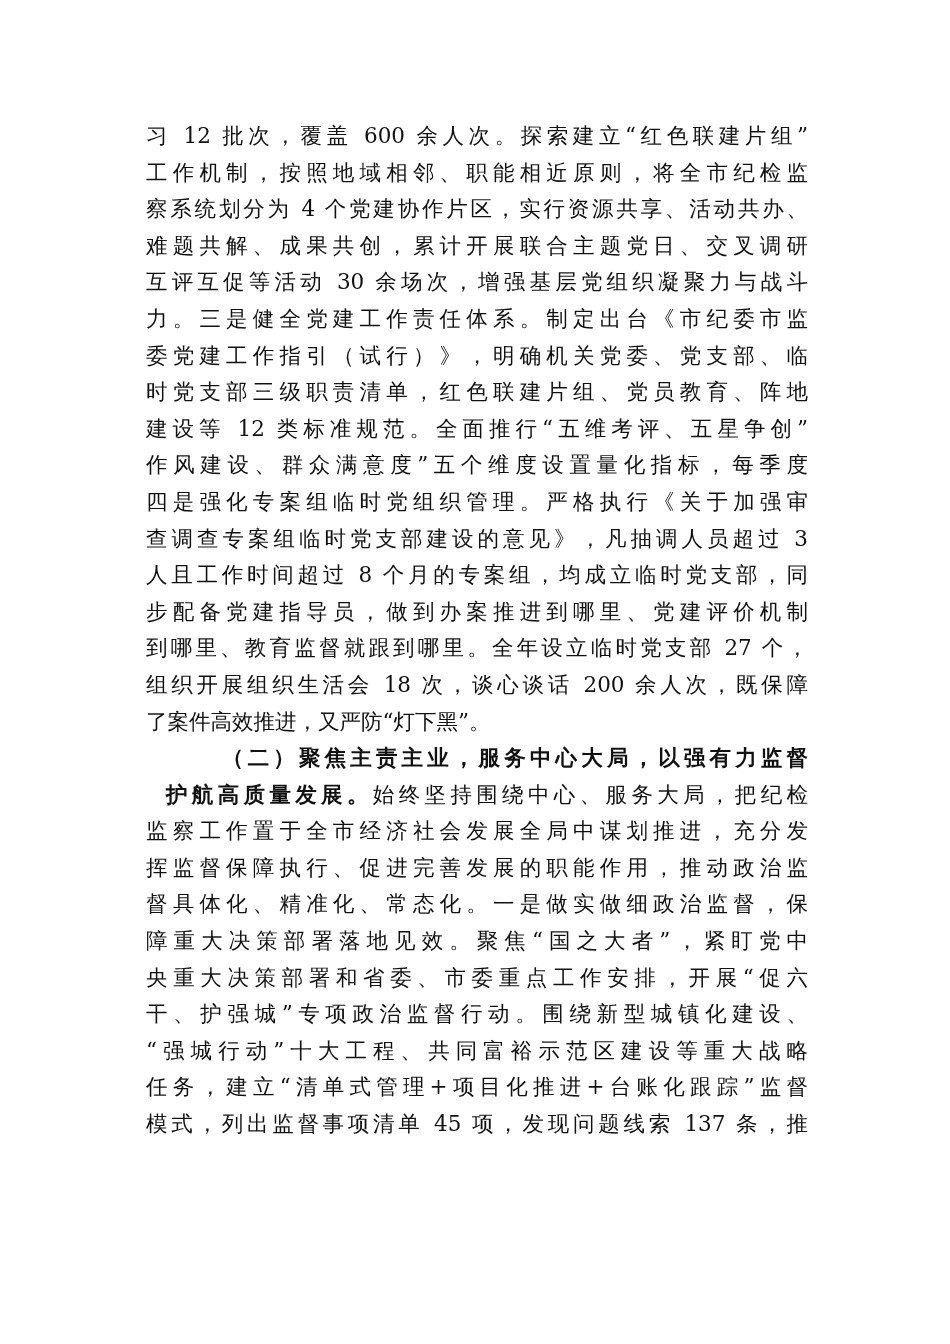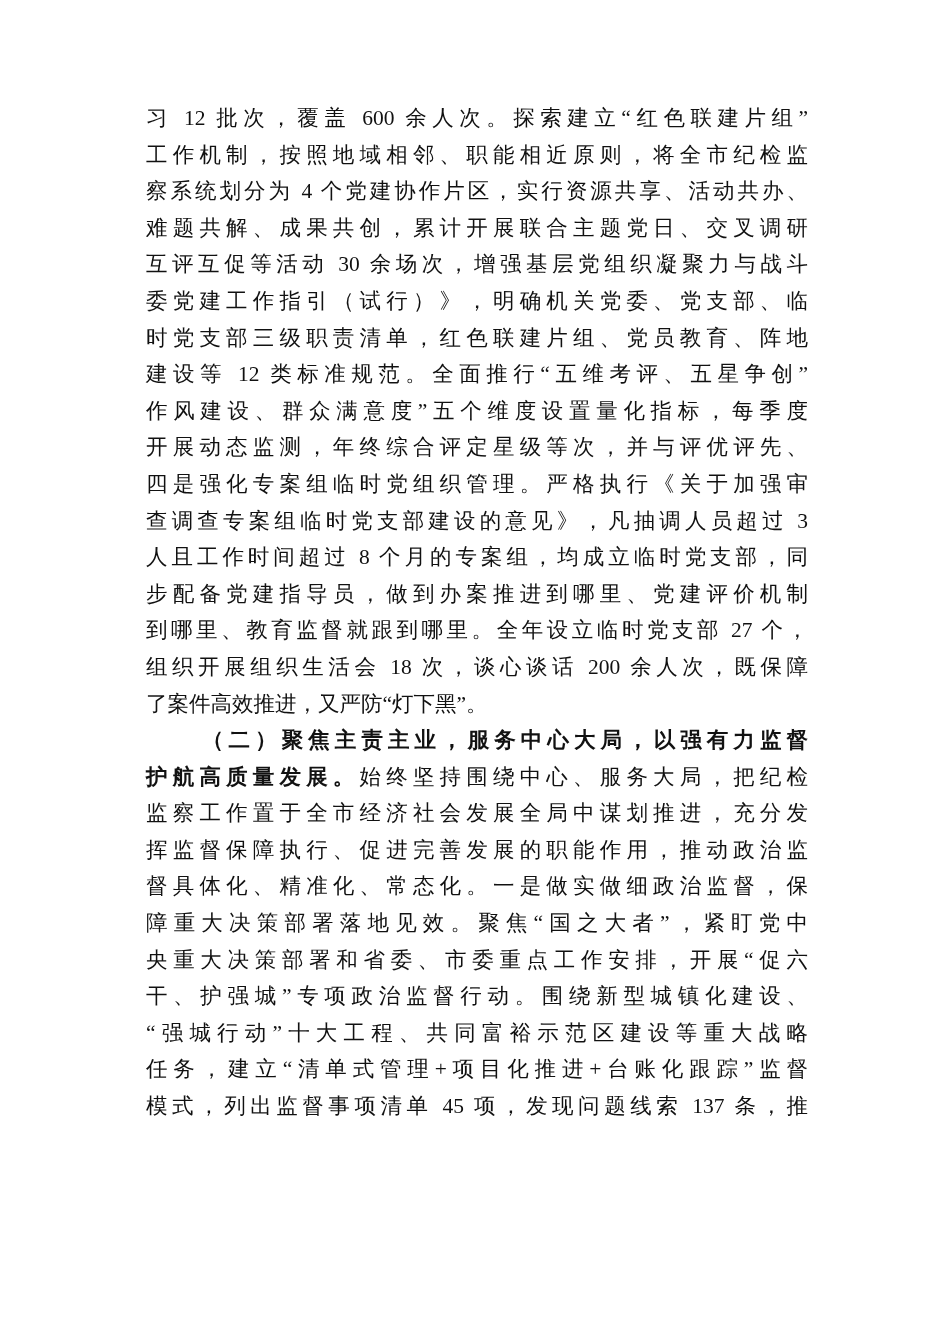--- a/index.html
+++ b/index.html
@@ -11,57 +11,57 @@
       width: 950px;
       height: 1344px;
       position: relative;
       overflow: hidden;
       font-family: "DejaVu Serif", "Liberation Serif", serif;
       color: #111111;
     }
     .page {
       position: absolute;
       left: 146px;
-      top: 100px;
+      top: 118px;
       width: 662px;
-      font-family: Liberation Serif, serif;
     }
     .line {
       height: 36.6px;
       line-height: 36.6px;
       font-size: 21.5px;
       white-space: nowrap;
       text-align: justify;
       text-align-last: justify;
       letter-spacing: 0;
     }
     .line.last {
       text-align-last: left;
     }
     .line.indent {
       padding-left: 56px;
     }
     .bold {
       font-weight: bold;
+      margin-left: 20px;
     }
   </style>
 </head>
 <body>
 
 <div class="page">
   <div class="line">习 12 批次，覆盖 600 余人次。探索建立“红色联建片组”</div>
   <div class="line">工作机制，按照地域相邻、职能相近原则，将全市纪检监</div>
   <div class="line">察系统划分为 4 个党建协作片区，实行资源共享、活动共办、</div>
   <div class="line">难题共解、成果共创，累计开展联合主题党日、交叉调研</div>
   <div class="line">互评互促等活动 30 余场次，增强基层党组织凝聚力与战斗</div>
+  <div class="line">力。三是健全党建工作责任体系。制定出台《市纪委市监</div>
   <div class="line">委党建工作指引（试行）》，明确机关党委、党支部、临</div>
   <div class="line">时党支部三级职责清单，红色联建片组、党员教育、阵地</div>
   <div class="line">建设等 12 类标准规范。全面推行“五维考评、五星争创”</div>
   <div class="line">作风建设、群众满意度”五个维度设置量化指标，每季度</div>
-  <div class="line">开展动态监测，年终综合评定星级等次，并与评优评先、</div>
   <div class="line">四是强化专案组临时党组织管理。严格执行《关于加强审</div>
   <div class="line">查调查专案组临时党支部建设的意见》，凡抽调人员超过 3</div>
   <div class="line">人且工作时间超过 8 个月的专案组，均成立临时党支部，同</div>
   <div class="line">步配备党建指导员，做到办案推进到哪里、党建评价机制</div>
   <div class="line">到哪里、教育监督就跟到哪里。全年设立临时党支部 27 个，</div>
   <div class="line">组织开展组织生活会 18 次，谈心谈话 200 余人次，既保障</div>
   <div class="line last">了案件高效推进，又严防“灯下黑”。</div>
   <div class="line indent bold">（二）聚焦主责主业，服务中心大局，以强有力监督</div>
   <div class="line"><span class="bold">护航高质量发展。</span><span>始终坚持围绕中心、服务大局，把纪检</span></div>
   <div class="line">监察工作置于全市经济社会发展全局中谋划推进，充分发</div>

